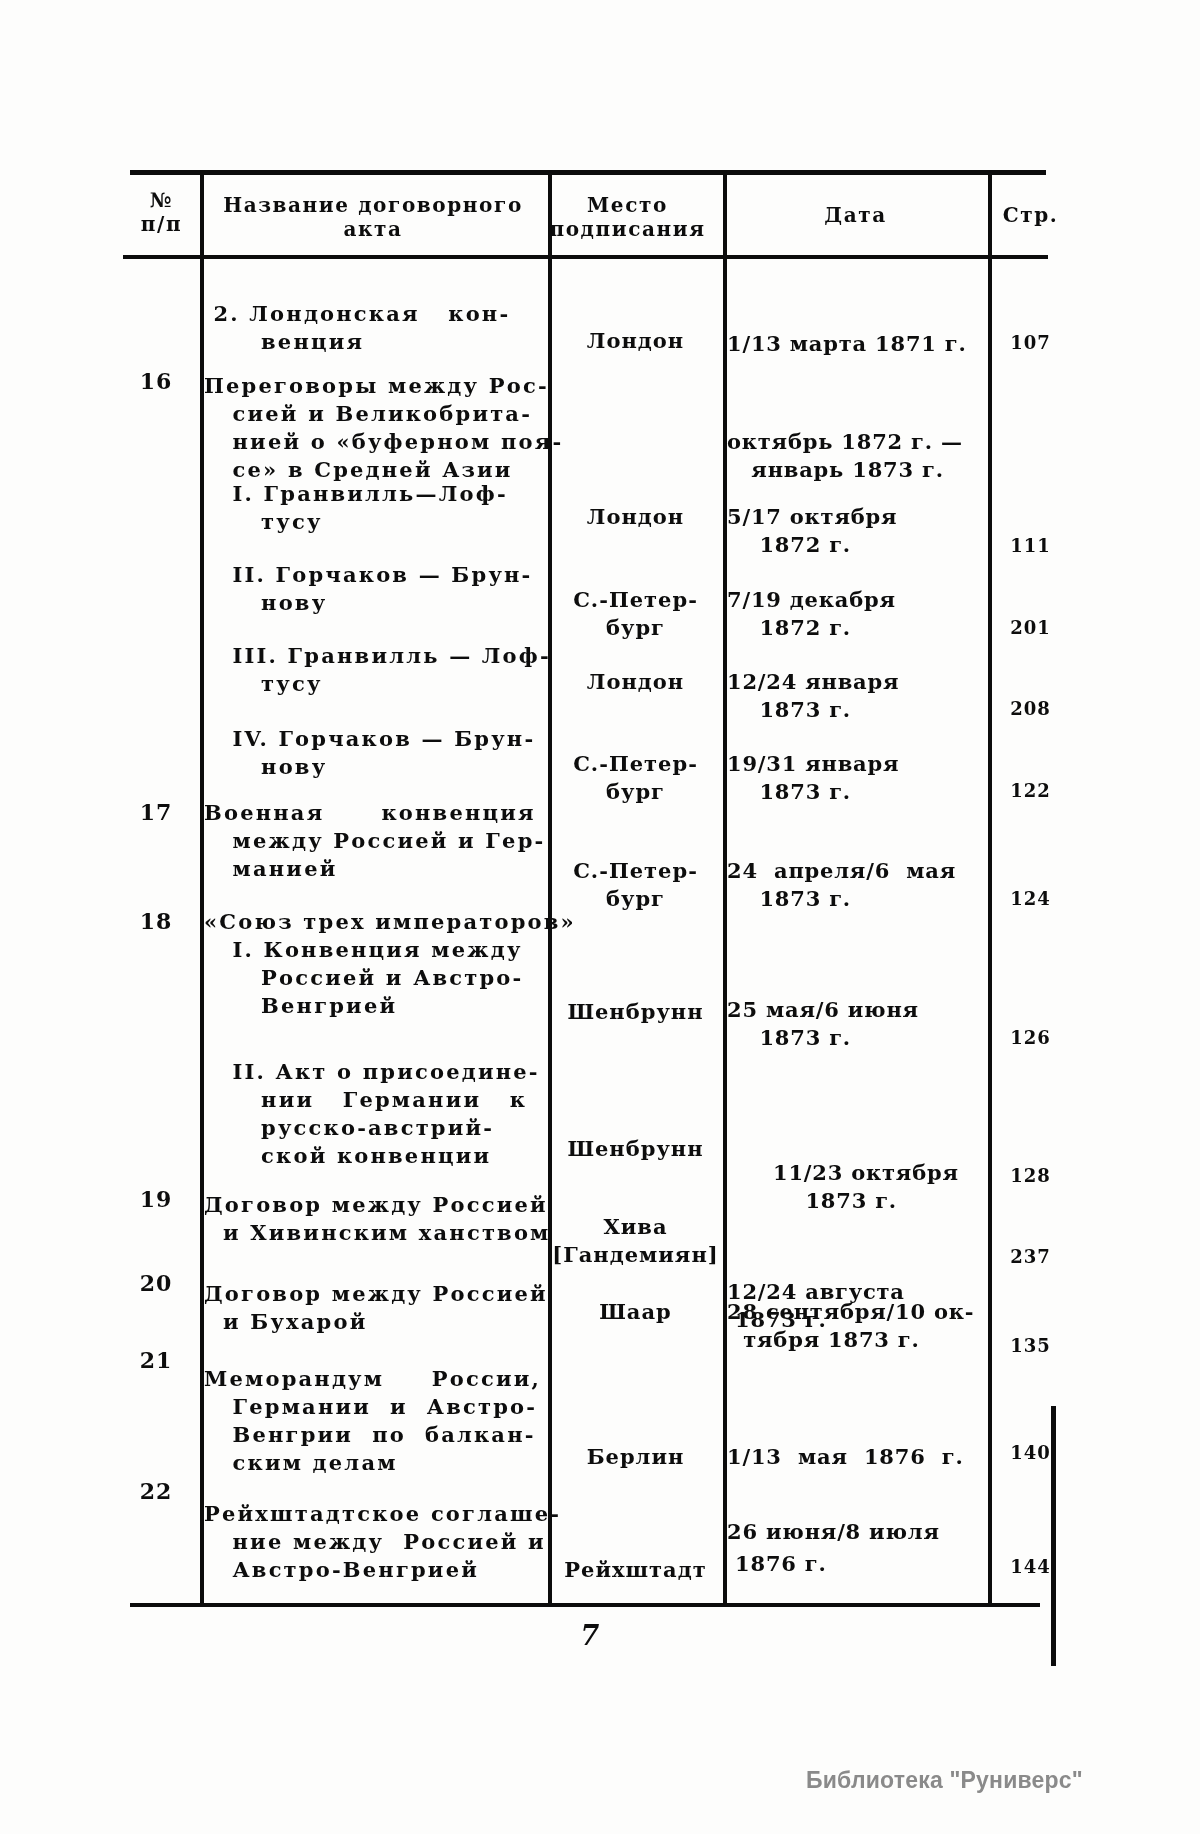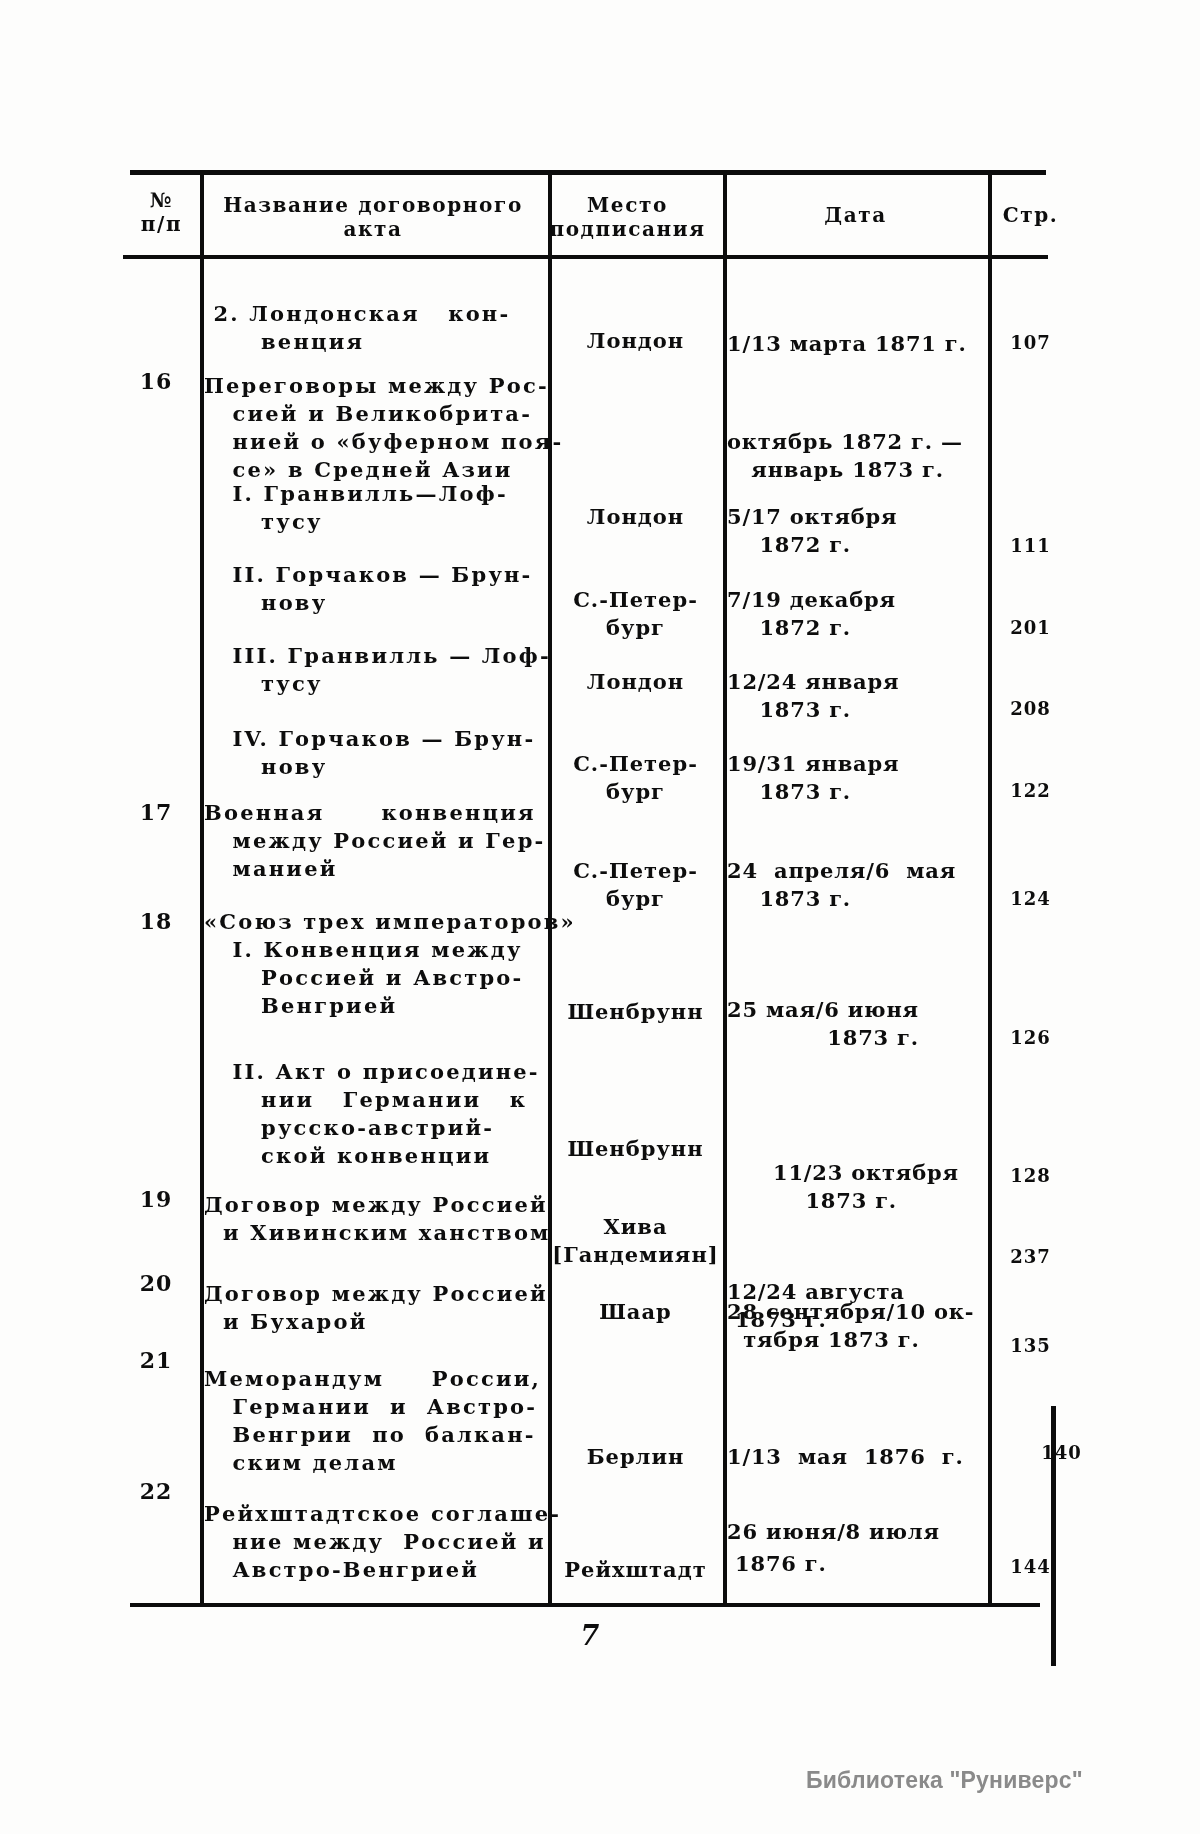--- a/index.html
+++ b/index.html
@@ -107,21 +107,21 @@
   <div class="cell date" style="top:857px;">24  апреля/6  мая
     1873 г.</div>
   <div class="cell pageno" style="top:888px;">124</div>
 
   <div class="cell num" style="top:908px;">18</div>
   <div class="cell name" style="top:908px;">«Союз трех императоров»
    I. Конвенция между
       Россией и Австро-
       Венгрией</div>
   <div class="cell place" style="top:998px;">Шенбрунн</div>
-  <div class="cell date" style="top:996px;text-align:right;">25 мая/6 июня
+  <div class="cell date" style="top:996px;">25 мая/6 июня
     1873 г.</div>
   <div class="cell pageno" style="top:1027px;">126</div>
 
   <div class="cell name" style="top:1058px;">   II. Акт о присоедине-
       нии   Германии   к
       русско-австрий-
       ской конвенции</div>
   <div class="cell place" style="top:1135px;">Шенбрунн</div>
   <div class="cell date" style="top:1159px;padding-left:46px;">11/23 октября
     1873 г.</div>
@@ -144,21 +144,21 @@
   тября 1873 г.</div>
   <div class="cell pageno" style="top:1335px;">135</div>
 
   <div class="cell num" style="top:1347px;">21</div>
   <div class="cell name" style="top:1365px;">Меморандум     России,
    Германии  и  Австро-
    Венгрии  по  балкан-
    ским делам</div>
   <div class="cell place" style="top:1443px;">Берлин</div>
   <div class="cell date" style="top:1443px;">1/13  мая  1876  г.</div>
-  <div class="cell pageno" style="top:1442px;padding-left:31px;">140</div>
+  <div class="cell pageno" style="top:1442px;">140</div>
 
   <div class="cell num" style="top:1478px;">22</div>
   <div class="cell name" style="top:1500px;">Рейхштадтское соглаше-
    ние между  Россией и
    Австро-Венгрией</div>
   <div class="cell place" style="top:1556px;">Рейхштадт</div>
   <div class="cell date" style="top:1516px;line-height:32px;">26 июня/8 июля
  1876 г.</div>
   <div class="cell pageno" style="top:1556px;">144</div>
 

